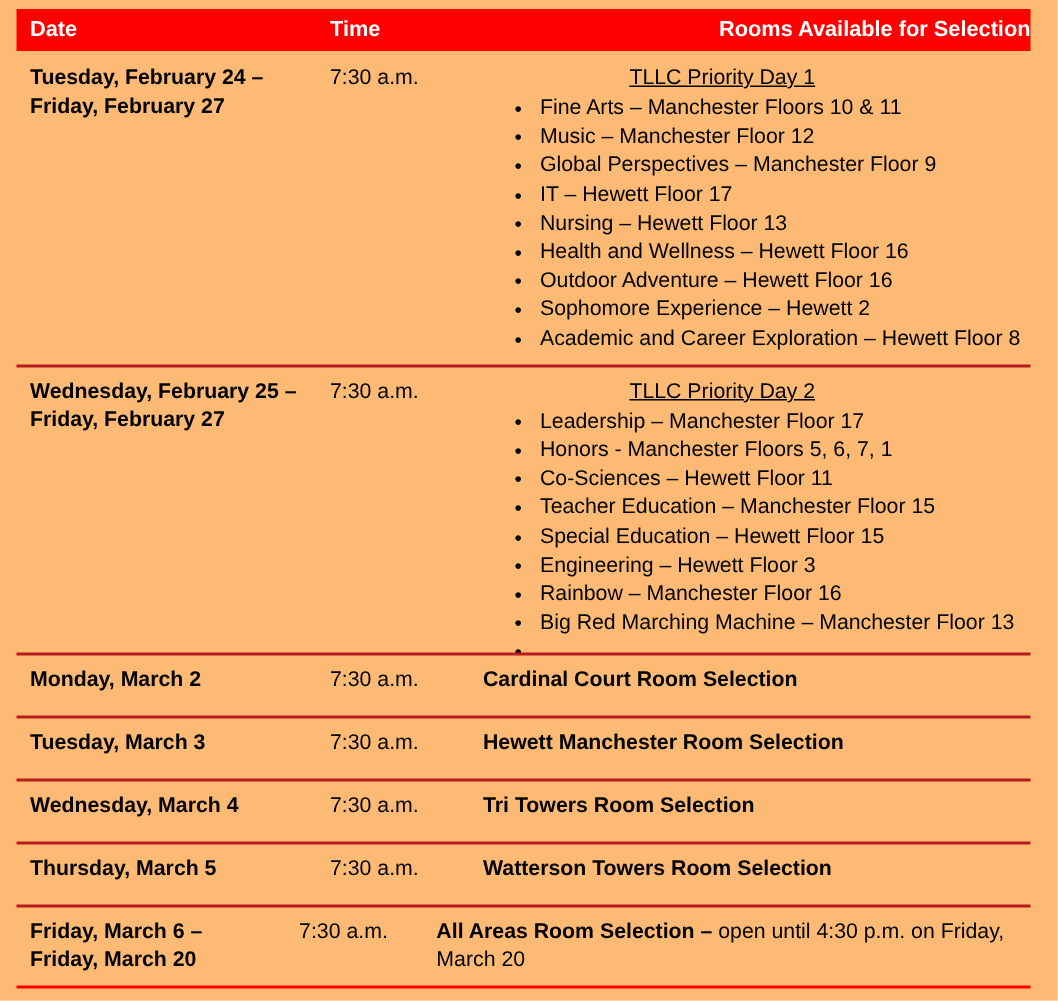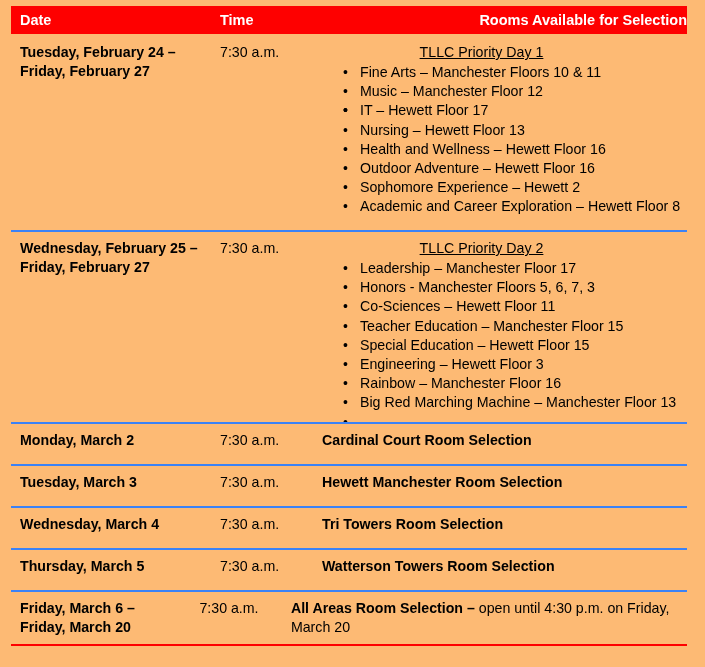--- a/index.html
+++ b/index.html
@@ -45,21 +45,21 @@
     letter-spacing: 0px;
   }
   .col-date   { width: 209px; padding-left: 9px; }
   .col-time   { width: 102px; }
   .col-rooms  { flex: 1 1 auto; text-align: right; }
 
   
   .row {
     display: flex;
     position: relative;
-    border-top: 2px solid #3b82f6;
+    border-top: 2px solid #b91c1c;
     padding-top: 7px;
     padding-bottom: 7px;
   }
   .row.first { border-top: none; padding-top: 9px; }
 
   .row .c-date {
     width: 209px;
     padding-left: 9px;
     font-weight: bold;
     font-size: 14.2px;
@@ -135,42 +135,42 @@
       <div class="c-date">
         <div>Tuesday, February 24 –</div>
         <div>Friday, February 27</div>
       </div>
       <div class="c-time">7:30 a.m.</div>
       <div class="c-rooms">
         <div class="block-title">TLLC Priority Day 1</div>
         <ul class="room-list">
           <li><span class="bullet">•</span><span>Fine Arts – Manchester Floors 10 &amp; 11</span></li>
           <li><span class="bullet">•</span><span>Music – Manchester Floor 12</span></li>
-          <li><span class="bullet">•</span></li>
+          <li><span class="bullet">•</span><span>Global Perspectives – Manchester Floor 9</span></li>
           <li><span class="bullet">•</span><span>IT – Hewett Floor 17</span></li>
           <li><span class="bullet">•</span><span>Nursing – Hewett Floor 13</span></li>
           <li><span class="bullet">•</span><span>Health and Wellness – Hewett Floor 16</span></li>
           <li><span class="bullet">•</span><span>Outdoor Adventure – Hewett Floor 16</span></li>
           <li><span class="bullet">•</span><span>Sophomore Experience – Hewett 2</span></li>
           <li><span class="bullet">•</span><span>Academic and Career Exploration – Hewett Floor 8</span></li>
         </ul>
       </div>
     </div>
 
     <div class="row tall-b">
       <div class="c-date">
         <div>Wednesday, February 25 –</div>
         <div>Friday, February 27</div>
       </div>
       <div class="c-time">7:30 a.m.</div>
       <div class="c-rooms">
         <div class="block-title">TLLC Priority Day 2</div>
         <ul class="room-list">
           <li><span class="bullet">•</span><span>Leadership – Manchester Floor 17</span></li>
-          <li><span class="bullet">•</span><span>Honors - Manchester Floors 5, 6, 7, 3</span></li>
+          <li><span class="bullet">•</span><span>Honors - Manchester Floors 5, 6, 7, 1</span></li>
           <li><span class="bullet">•</span><span>Co-Sciences – Hewett Floor 11</span></li>
           <li><span class="bullet">•</span><span>Teacher Education – Manchester Floor 15</span></li>
           <li><span class="bullet">•</span><span>Special Education – Hewett Floor 15</span></li>
           <li><span class="bullet">•</span><span>Engineering – Hewett Floor 3</span></li>
           <li><span class="bullet">•</span><span>Rainbow – Manchester Floor 16</span></li>
           <li><span class="bullet">•</span><span>Big Red Marching Machine – Manchester Floor 13</span></li>
           <li><span class="bullet">•</span></li>
         </ul>
       </div>
     </div>

